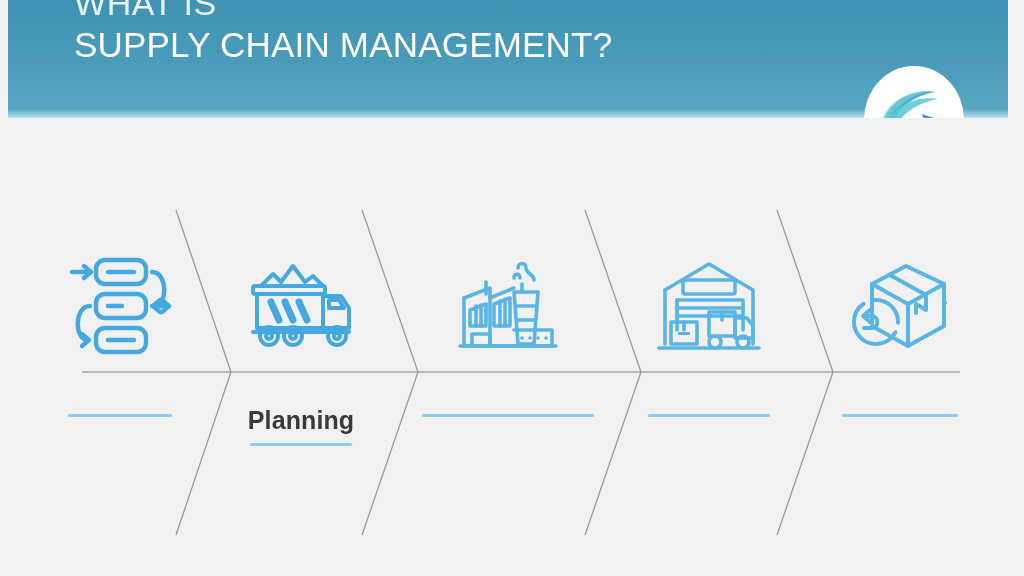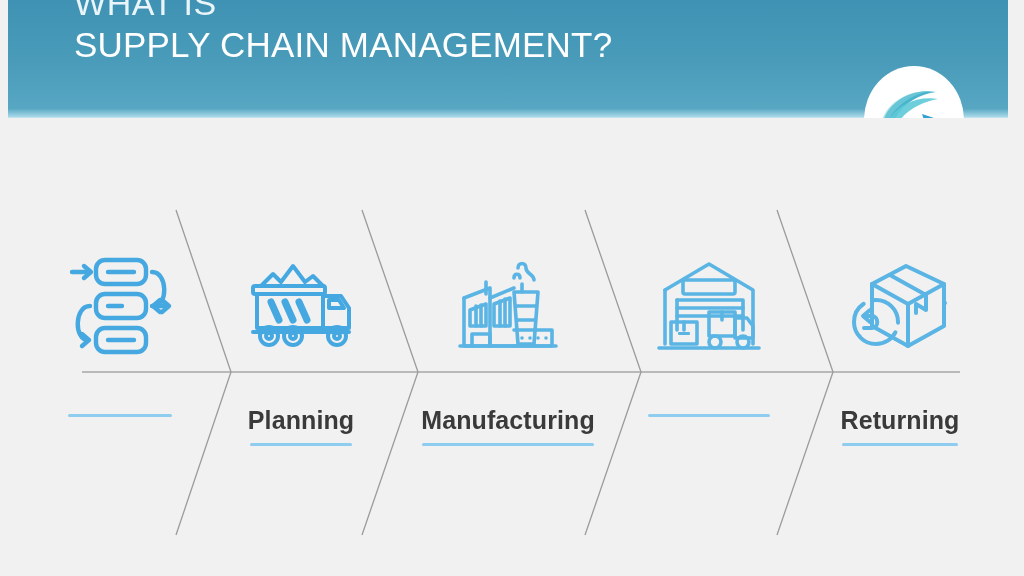--- a/index.html
+++ b/index.html
@@ -186,21 +186,20 @@
         </g>
         <g fill="#5ab4e4">
           <circle cx="66" cy="84" r="1.8"></circle>
           <circle cx="74" cy="84" r="1.8"></circle>
           <circle cx="82" cy="84" r="1.8"></circle>
           <circle cx="90" cy="84" r="1.8"></circle>
         </g>
       </svg>
     </div>
     <div class="stage-label-wrap">
-      <div class="stage-label">Manufacturing</div>
       <div class="stage-underline" style="width:172px;"></div>
     </div>
   </div>
 
   <div class="stage" style="left:614px; top:128px;">
     <div class="stage-icon">
       <svg width="108" height="100" viewBox="0 0 108 100">
         <g fill="none" stroke="#5ab4e4" stroke-width="3.6" stroke-linecap="round" stroke-linejoin="round">
           <path d="M10 34 L54 8 L98 34 L98 88"></path>
           <path d="M10 34 L10 88"></path>
@@ -240,18 +239,17 @@
           <path d="M18 60 L26 60 C33 60 33 72 26 72 L18 72"></path>
           <path d="M24 54 L17 60 L24 66"></path>
         </g>
         <g fill="#5ab4e4">
           <circle cx="99" cy="47" r="2"></circle>
           <circle cx="14" cy="80" r="1.6"></circle>
         </g>
       </svg>
     </div>
     <div class="stage-label-wrap">
-      <div class="stage-label">Returning</div>
       <div class="stage-underline" style="width:116px;"></div>
     </div>
   </div>
 
 </div>
 
 </body></html>

